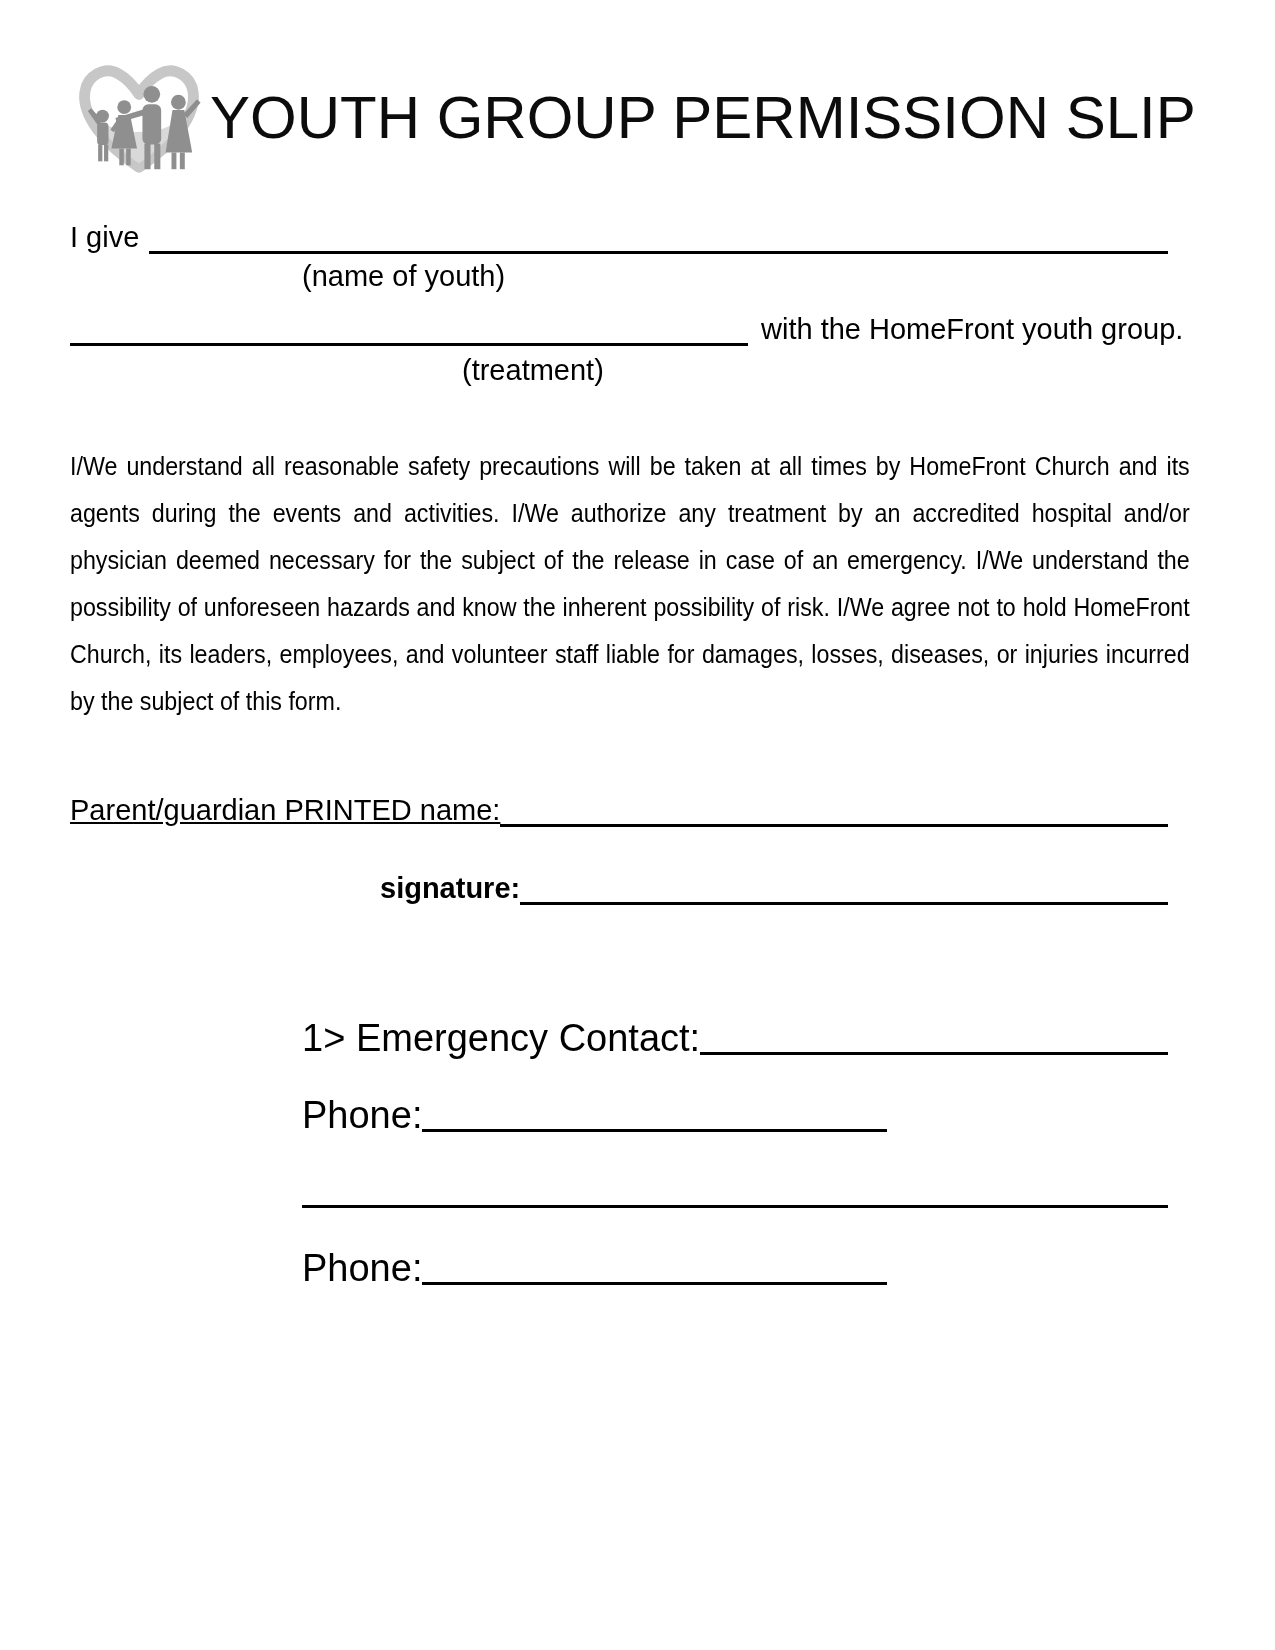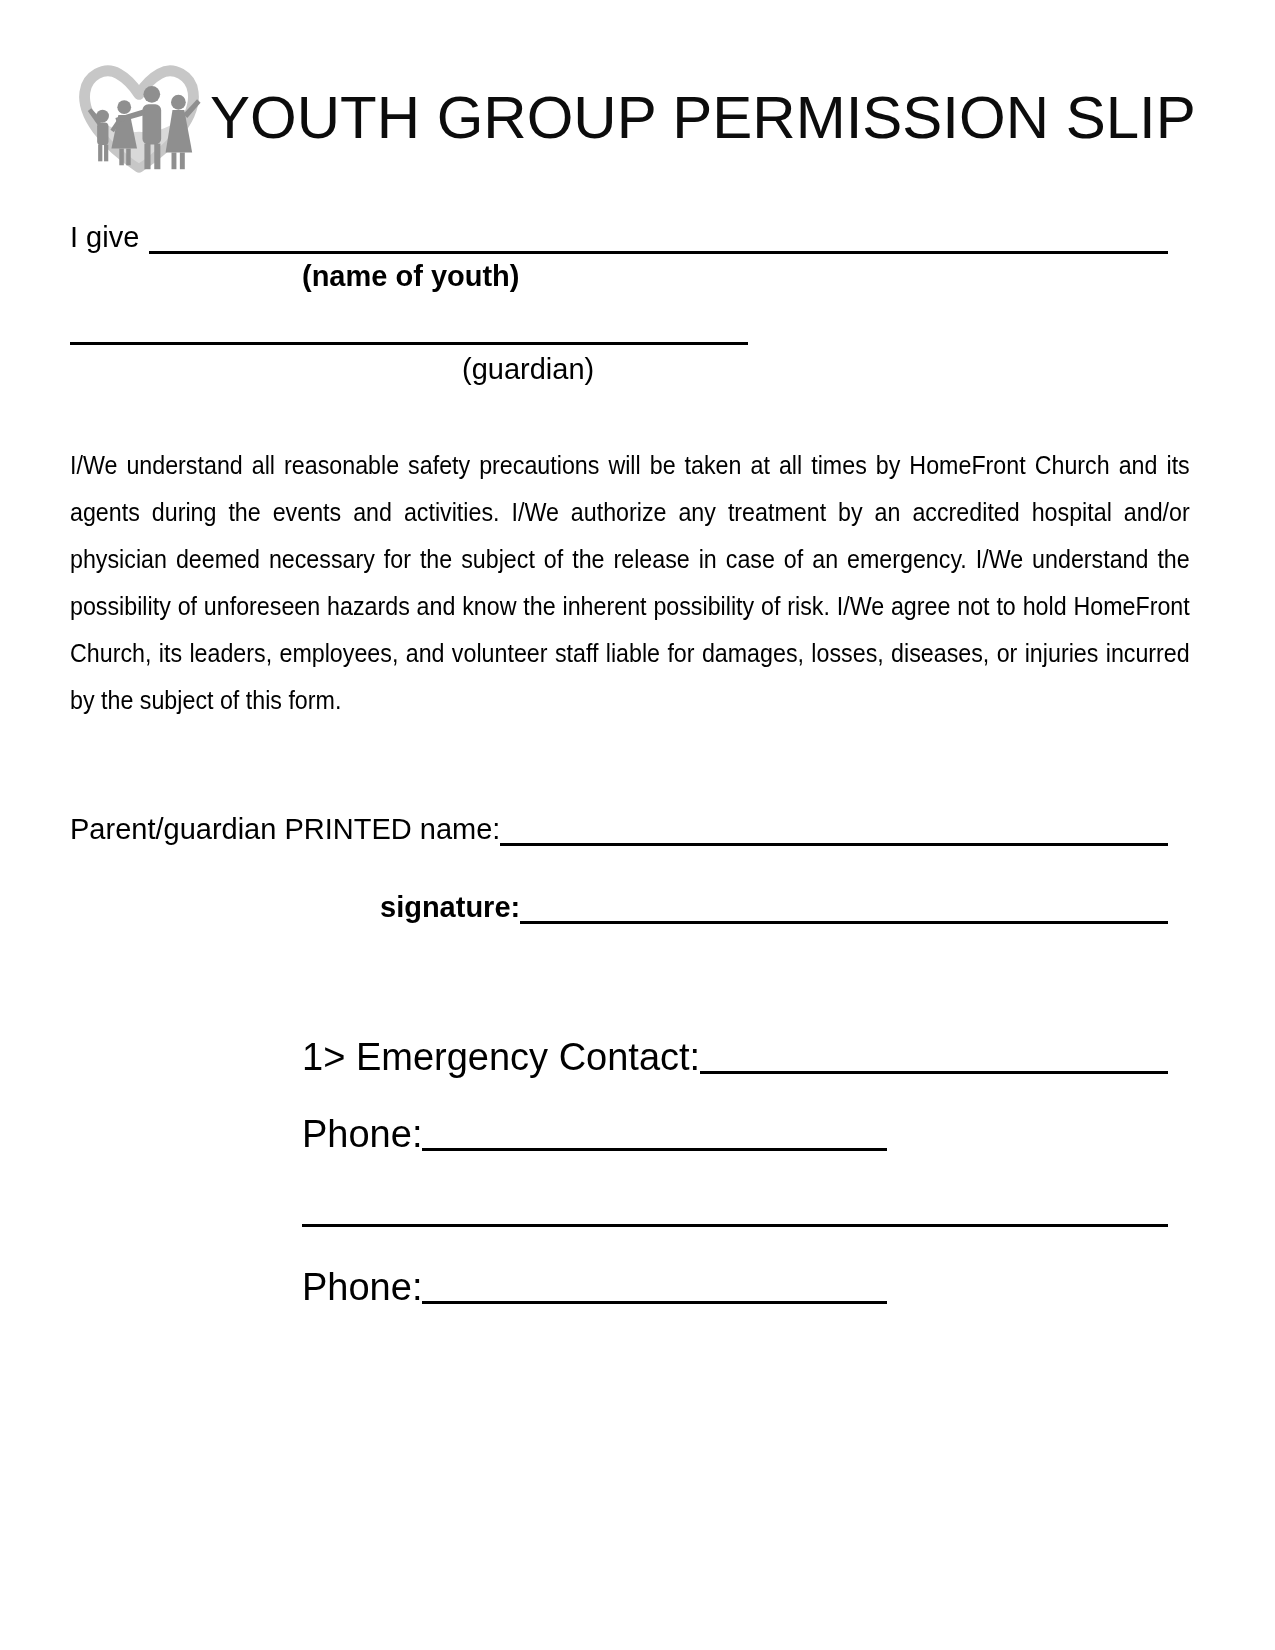--- a/index.html
+++ b/index.html
@@ -39,38 +39,38 @@
   }
   .blank {
     border-bottom: 3px solid #000;
     height: 30px;
     min-width: 40px;
   }
   .blank.grow { flex: 1 1 auto; }
   .row-give { margin-top: 36px; }
   .row-give .blank { margin-left: 10px; }
   .caption { font-size: 29px; line-height: 34px; }
-  .caption-name { margin-left: 232px; margin-top: 5px; font-weight: bold; }
+  .caption-name { margin-left: 232px; margin-top: 5px; }
   .row-activity { margin-top: 19px; }
   .row-activity .blank { flex: 0 0 678px; margin-right: 13px; }
   .caption-activity { margin-left: 392px; margin-top: 7px; }
 
   
   .release {
     margin-top: 56px;
     font-size: 25px;
     line-height: 47px;
     text-align: justify;
     width: 1204px;
     transform: scaleX(0.93);
     transform-origin: left top;
   }
 
   
-  .row-printed { margin-top: 88px; }
+  .row-printed { margin-top: 68px; text-decoration: underline; }
   .row-printed .blank { flex: 1 1 auto; }
   .row-signature { margin-top: 44px; margin-left: 310px; font-weight: bold; }
   .row-signature .blank { flex: 1 1 auto; }
 
   
   .ec-block { margin-left: 232px; margin-top: 116px; }
   .ec-row { display: flex; align-items: flex-end; font-size: 38px; line-height: 34px; white-space: nowrap; }
   .ec-row + .ec-row { margin-top: 43px; align-items: flex-end; }
   .ec-row .blank.contact { flex: 1 1 auto; }
   .ec-row .blank.phone { flex: 0 0 465px; }
@@ -118,22 +118,23 @@
   </div>
 
   <div class="fillrow row-give">
     <span>I give</span>
     <span class="blank grow"></span>
   </div>
   <div class="caption caption-name">(name of youth)</div>
 
   <div class="fillrow row-activity">
     <span class="blank"></span>
+    <span>with the HomeFront youth group.</span>
   </div>
-  <div class="caption caption-activity">(guardian)</div>
+  <div class="caption caption-activity">(treatment)</div>
 
   <p class="release">I/We understand all reasonable safety precautions will be taken at all times by HomeFront Church and its agents during the events and activities. I/We authorize any treatment by an accredited hospital and/or physician deemed necessary for the subject of the release in case of an emergency. I/We understand the possibility of unforeseen hazards and know the inherent possibility of risk. I/We agree not to hold HomeFront Church, its leaders, employees, and volunteer staff liable for damages, losses, diseases, or injuries incurred by the subject of this form.</p>
 
   <div class="fillrow row-printed">
     <span>Parent/guardian PRINTED name:</span>
     <span class="blank"></span>
   </div>
 
   <div class="fillrow row-signature">
     <span>signature:</span>

